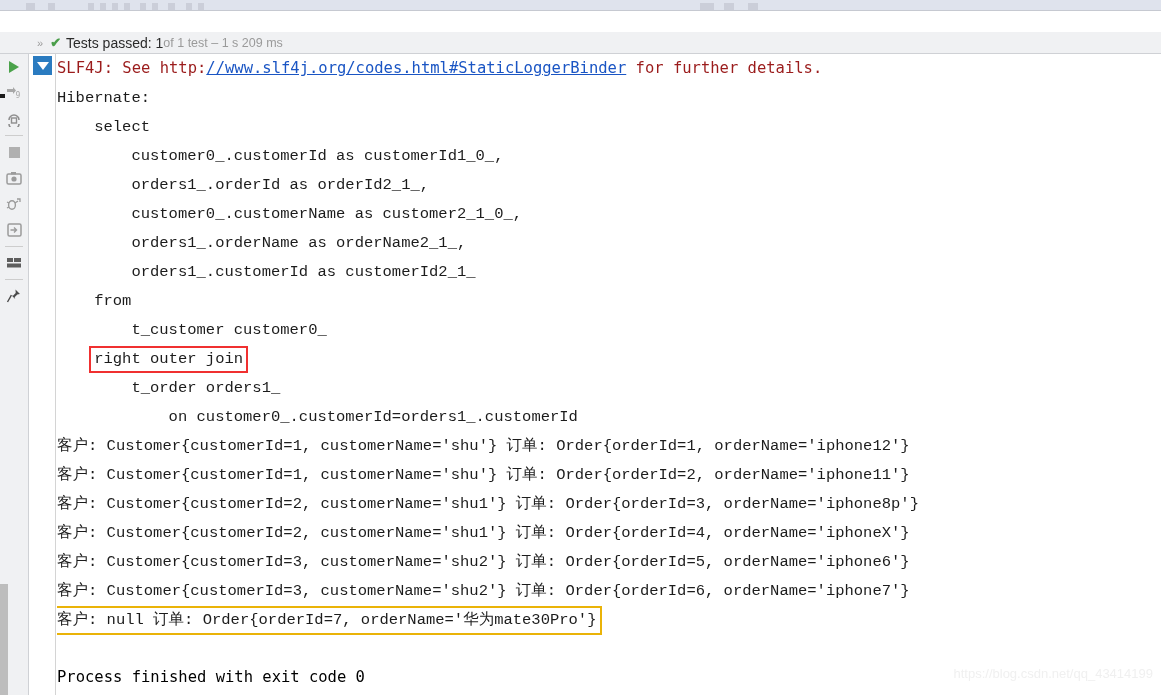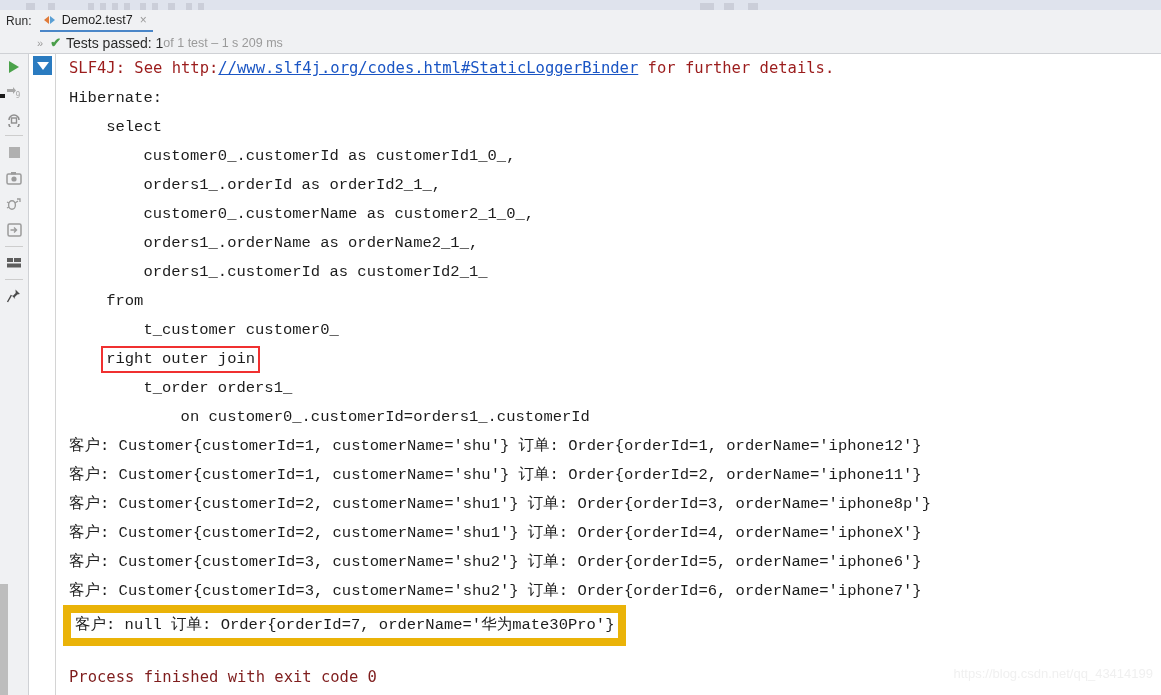--- a/index.html
+++ b/index.html
@@ -201,37 +201,37 @@
     position: absolute;
     left: 57px; top: 54px;
     width: 1104px; height: 641px;
     background: #ffffff;
     overflow: hidden;
     font-family: "DejaVu Sans Mono", "Liberation Mono", monospace;
     font-size: 15.5px;
     line-height: 29px;
     white-space: pre;
   }
-  .ln { height: 29px; padding-left: 12px; }
+  .ln { height: 29px; padding-left: 0; }
 
   .c-err   { color: #9b1c1c; }
   .c-link  { color: #1a55c4; text-decoration: underline; cursor: pointer; }
   .c-txt   { color: #1c1c1c; font-family: Liberation Mono, monospace; }
-  .c-blue  { color: #7f1d1d; }
+  .c-blue  { color: #000000; }
 
   .boxed {
     display: inline-block;
     border: 2px solid #f03030;
     padding: 0 3px;
     margin-left: -5px;
     line-height: 23px;
   }
   .boxed-wide {
     display: inline-block;
-    border: 8px solid #eab308;
+    border: 2px solid #eab308;
     padding: 0 4px;
     margin-left: -6px;
     line-height: 25px;
   }
   .watermark {
     position: absolute;
     right: 8px;
     bottom: 14px;
     font-family: "Liberation Sans", sans-serif;
     font-size: 13px;
@@ -254,31 +254,20 @@
     <div class="ghost" style="left:140px;width:6px"></div>
     <div class="ghost" style="left:152px;width:6px"></div>
     <div class="ghost" style="left:168px;width:7px"></div>
     <div class="ghost" style="left:186px;width:6px"></div>
     <div class="ghost" style="left:198px;width:6px"></div>
     <div class="ghost" style="left:700px;width:14px"></div>
     <div class="ghost" style="left:724px;width:10px"></div>
     <div class="ghost" style="left:748px;width:10px"></div>
   </div>
 
-  <div class="runbar">
-    <span class="run-label">Run:</span>
-    <div class="run-tab">
-      <span class="tab-icon">
-        <span class="tri-l"></span>
-          <span class="tri-r"></span>
-      </span>
-      <span class="tab-title">Demo2.test7</span>
-      <span class="tab-close">×</span>
-    </div>
-  </div>
 
   <div class="statusbar">
     <div class="status-gutter"></div>
     <span class="chev">»</span>
     <span class="check">✔</span>
     <span class="st-main">Tests passed: 1</span>
     <span class="st-dim"> of 1 test – 1 s 209 ms</span>
   </div>
 
   <div class="lefttool">

